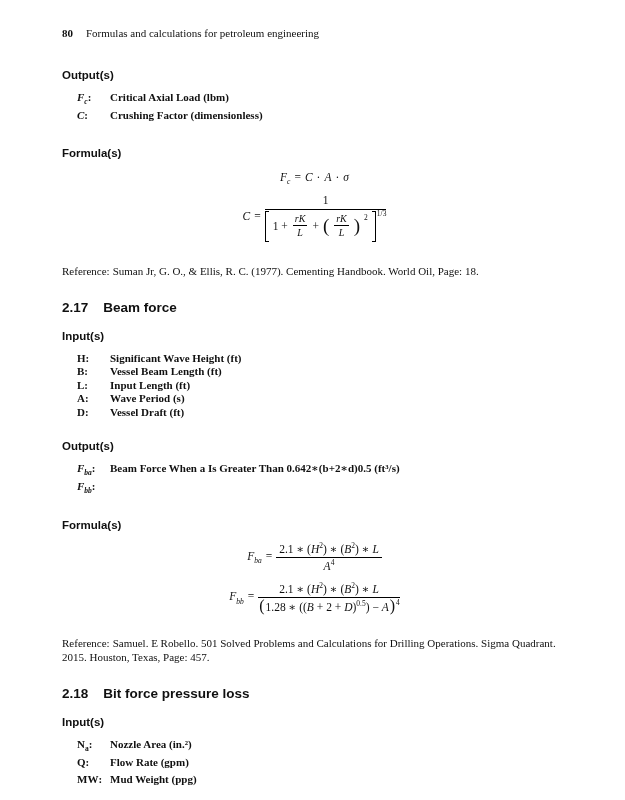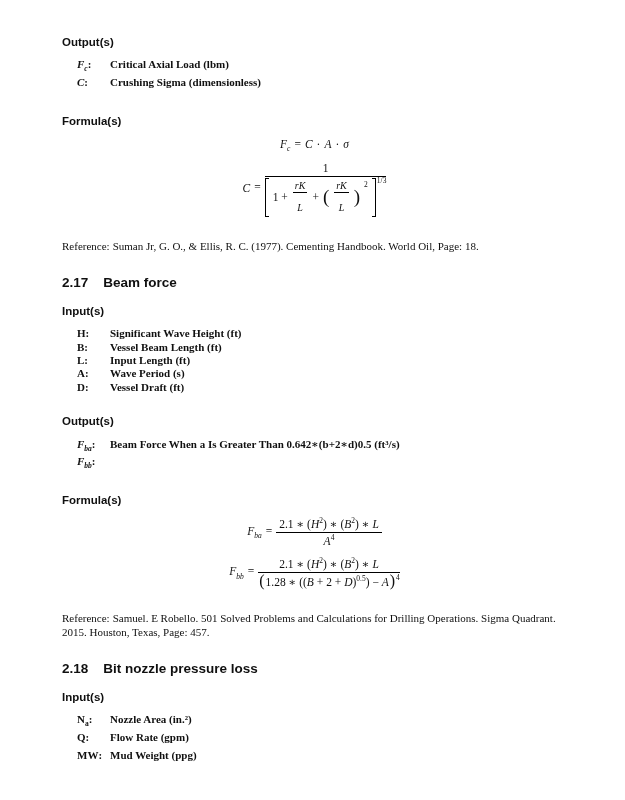--- a/index.html
+++ b/index.html
@@ -28,52 +28,53 @@
   .def-sym { margin-left:15px; width:33px; flex-shrink:0; white-space:nowrap; }
   .def-desc { white-space:nowrap; }
   .mi { font-style:italic; }
   sub { font-size:7.5px; }
   sup { font-size:7.5px; }
   .mo { margin:0 4px; }
   .math-line { text-align:center; margin:7px 0; font-size:11.5px; }
   .frac { display:inline-flex; flex-direction:column; vertical-align:middle; text-align:center; }
   .fnum { border-bottom:1px solid #000; padding:0 3px 1px; white-space:nowrap; }
   .fden { display:flex; justify-content:center; align-items:center; padding-top:1px; white-space:nowrap; }
-  .frac.sm { font-size:10px; margin:0 1px;gap:8px; }
+  .frac.sm { font-size:10px; margin:0 1px; }
   .frac.sm .fnum { padding:0 2px 0; }
   .fexp { align-self:flex-start; position:relative; top:-1px; }
   .brgroup { display:inline-flex; align-items:stretch; }
   .br-l { width:4px; border:1px solid #000; border-right:0; }
   .br-r { width:4px; border:1px solid #000; border-left:0; }
   .brcontent { display:inline-flex; align-items:center; gap:4px; padding:2px 4px; }
   .tallp { font-size:19px; line-height:.85; font-weight:300; }
   .tallp2 { font-size:16px; line-height:.9; font-weight:300; margin:0 1px; }
   .psup { align-self:flex-start; position:relative; top:0; }
   .outer-exp { align-self:flex-start; position:relative; top:-2px; margin-left:1px; }
   .denbody { white-space:nowrap; }
   .reference { margin-top:22px; line-height:14px; }
   .ref-label { margin-right:3px; }
   .ref-text { }
 </style>
 </head>
 <body>
 
 <div class="page">
 
+  <header class="runhead"><span class="pageno">80</span><span class="runtitle">Formulas and calculations for petroleum engineering</span></header>
 
   <h3 class="h-small first">Output(s)</h3>
 
   <div class="def-list">
     <div class="def-row">
         <span class="def-sym"><span class="mi">F</span><sub class="mi">c</sub><span>:</span></span>
         <span class="def-desc">Critical Axial Load (lbm)</span>
       </div>
     <div class="def-row">
         <span class="def-sym"><span class="mi">C</span><sub class="mi"></sub><span>:</span></span>
-        <span class="def-desc">Crushing Sigma (dimensionless)</span>
+        <span class="def-desc">Crushing Factor (dimensionless)</span>
       </div>
   </div>
 
   <h3 class="h-small">Formula(s)</h3>
 
   <div class="math-line"><span class="mi">F</span><sub class="mi">c</sub><span class="mo">=</span><span class="mi">C</span><span class="mo">·</span><span class="mi">A</span><span class="mo">·</span><span class="mi">σ</span></div>
 
   <div class="math-line"><span class="mi">C</span><span class="mo">=</span><span class="frac">
         <span class="fnum">1</span>
         <span class="fden">
@@ -156,21 +157,21 @@
         <span class="fden">
           <span class="tallp2">(</span>
           <span class="denbody"><span>1.28 ∗ ((</span><span class="mi">B</span><span> + 2 + </span><span class="mi">D</span><span>)</span><sup>0.5</sup><span>)</span><span> − </span><span class="mi">A</span></span>
           <span class="tallp2">)</span>
           <sup class="fexp">4</sup>
         </span>
       </span></div>
 
   <p class="reference"><span class="ref-label">Reference:</span><span class="ref-text">Samuel. E Robello. 501 Solved Problems and Calculations for Drilling Operations. Sigma Quadrant. 2015. Houston, Texas, Page: 457.</span></p>
 
-  <h2 class="h-section"><span class="sec-num">2.18</span><span class="sec-title">Bit nozzle pressure loss</span></h2>
+  <h2 class="h-section"><span class="sec-num">2.18</span><span class="sec-title">Bit force pressure loss</span></h2>
 
   <h3 class="h-small" style="margin-top:12px">Input(s)</h3>
 
   <div class="def-list">
     <div class="def-row">
         <span class="def-sym"><span>N</span><sub>a</sub><span>:</span></span>
         <span class="def-desc">Nozzle Area (in.²)</span>
       </div>
     <div class="def-row">
         <span class="def-sym"><span>Q</span><sub></sub><span>:</span></span>

